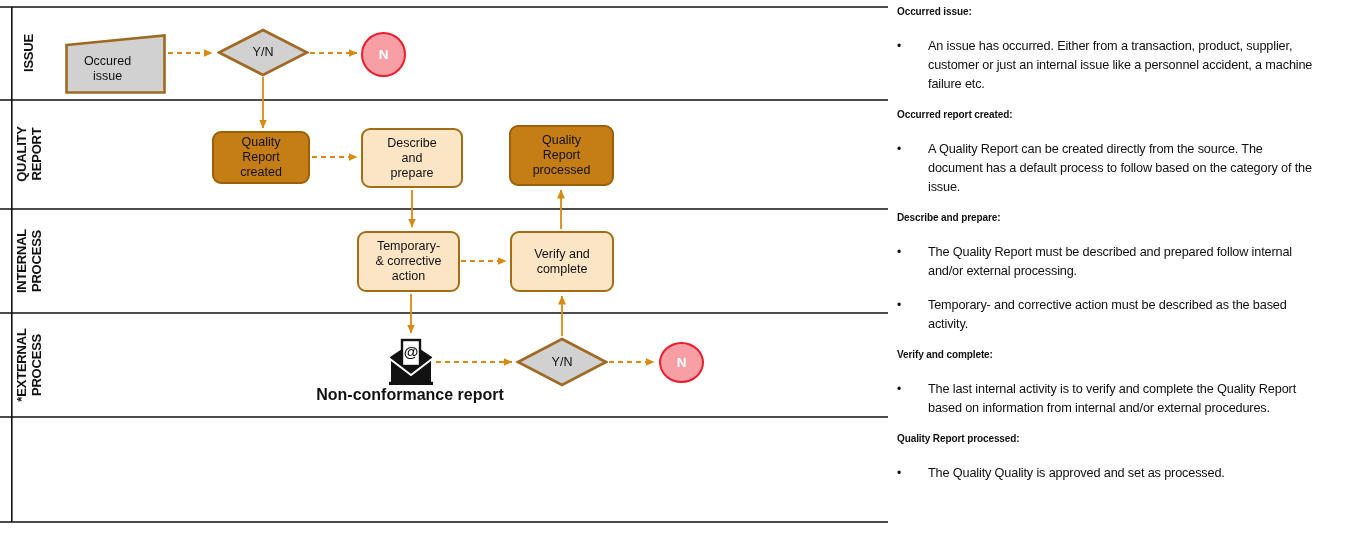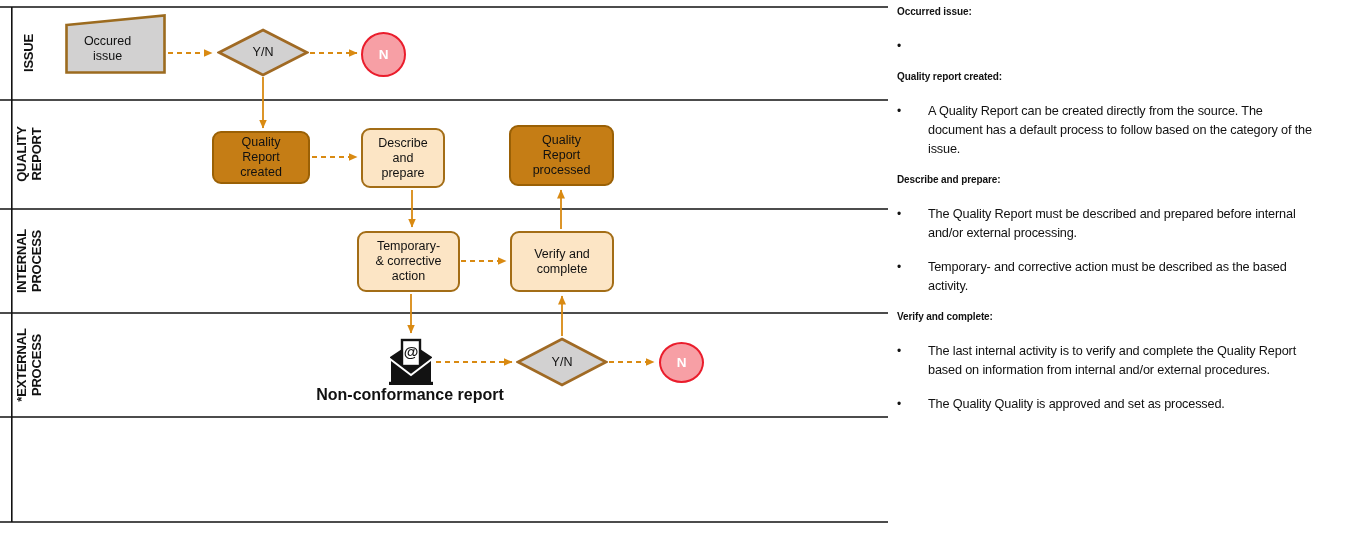--- a/index.html
+++ b/index.html
@@ -64,21 +64,21 @@
   </svg>
 
   <div class="lane-label" style="left:29px;top:53px;">ISSUE</div>
   <div class="lane-label" style="left:29px;top:154px;">QUALITY
 REPORT</div>
   <div class="lane-label" style="left:29px;top:261px;">INTERNAL
 PROCESS</div>
   <div class="lane-label" style="left:29px;top:365px;">*EXTERNAL
 PROCESS</div>
 
-  <div class="shape poly" style="left:65px;top:14px;width:85px;height:60px;padding-top:9px;">
+  <div class="shape poly" style="left:65px;top:34px;width:85px;height:60px;padding-top:9px;">
     <svg width="101" height="60" viewBox="0 0 101 60">
       <polygon points="1.5,11 99.5,1.5 99.5,58.5 1.5,58.5" fill="#D2D1D1" stroke="#9C6B1F" stroke-width="2.6"></polygon>
     </svg>
     <span class="lbl">Occured
 issue</span>
   </div>
 
   <div class="shape poly" style="left:217px;top:28px;width:92px;height:49px;">
     <svg width="92" height="49" viewBox="0 0 92 49">
       <polygon points="46,2 90,24.5 46,47 2,24.5" fill="#D2D1D1" stroke="#A06A24" stroke-width="2.8"></polygon>
@@ -89,21 +89,21 @@
   <div class="shape terminator" style="left:361px;top:32px;width:45px;height:45px;">
     <span>N</span>
   </div>
 
   <div class="shape task dark" style="left:212px;top:131px;width:98px;height:53px;">
     <span>Quality
 Report
 created</span>
   </div>
 
-  <div class="shape task light" style="left:361px;top:128px;width:84px;height:60px;">
+  <div class="shape task light" style="left:361px;top:128px;width:102px;height:60px;">
     <span>Describe
 and
 prepare</span>
   </div>
 
   <div class="shape task dark" style="left:509px;top:125px;width:105px;height:61px;">
     <span>Quality
 Report
 processed</span>
   </div>
@@ -140,38 +140,41 @@
   <div class="shape terminator" style="left:659px;top:342px;width:45px;height:41px;">
     <span>N</span>
   </div>
 
   <div class="notes">
 
     <div class="note-section">
       <h3>Occurred issue:</h3>
       <div class="note-bullet">
         <span class="dot">•</span>
-      </div>
-    </div>
-
-    <div class="note-section">
-      <h3>Quality report created:</h3>
+        <span class="txt">An issue has occurred. Either from a transaction, product, supplier,
+customer or just an internal issue like a personnel accident, a machine
+failure etc.</span>
+      </div>
+    </div>
+
+    <div class="note-section">
+      <h3>Occurred report created:</h3>
       <div class="note-bullet">
         <span class="dot">•</span>
         <span class="txt">A Quality Report can be created directly from the source. The
 document has a default process to follow based on the category of the
 issue.</span>
       </div>
     </div>
 
     <div class="note-section">
       <h3>Describe and prepare:</h3>
       <div class="note-bullet">
         <span class="dot">•</span>
-        <span class="txt">The Quality Report must be described and prepared before internal
+        <span class="txt">The Quality Report must be described and prepared follow internal
 and/or external processing.</span>
       </div>
     </div>
 
     <div class="note-section">
       <div class="note-bullet">
         <span class="dot">•</span>
         <span class="txt">Temporary- and corrective action must be described as the based
 activity.</span>
       </div>
@@ -180,20 +183,21 @@
     <div class="note-section">
       <h3>Verify and complete:</h3>
       <div class="note-bullet">
         <span class="dot">•</span>
         <span class="txt">The last internal activity is to verify and complete the Quality Report
 based on information from internal and/or external procedures.</span>
       </div>
     </div>
 
     <div class="note-section">
+      <h3>Quality Report processed:</h3>
       <div class="note-bullet">
         <span class="dot">•</span>
         <span class="txt">The Quality Quality is approved and set as processed.</span>
       </div>
     </div>
 
   </div>
 </div>
 
 </body></html>

